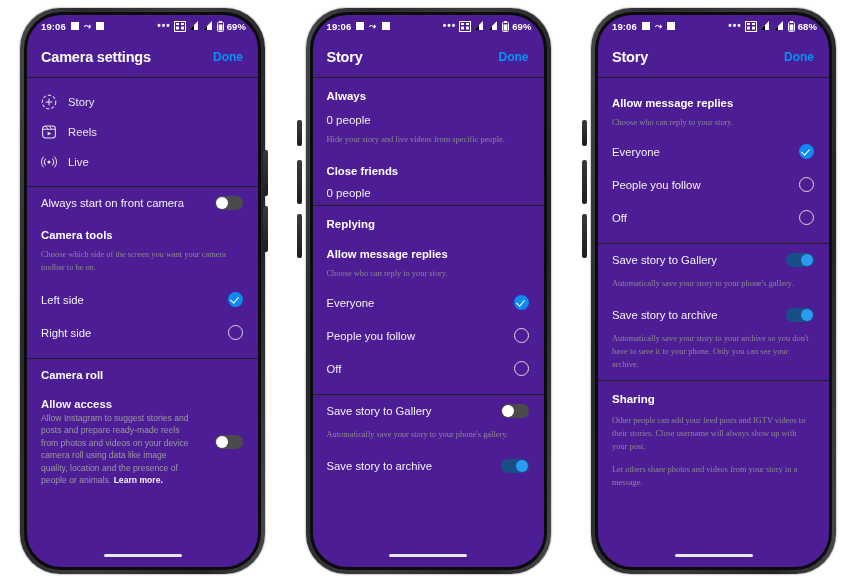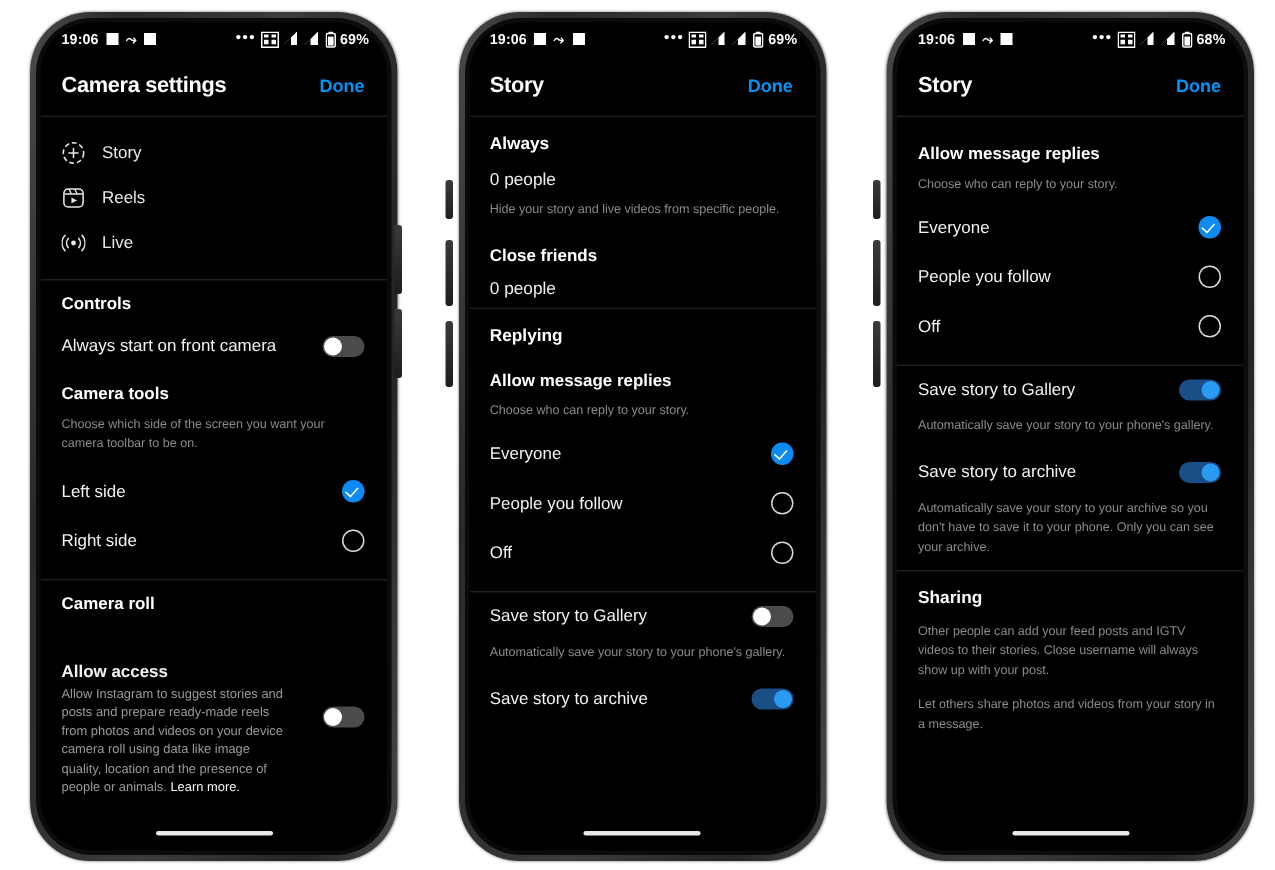--- a/index.html
+++ b/index.html
@@ -38,21 +38,21 @@
     left: 22px; top: 10px;
     width: 237px; height: 558px;
     border-radius: 37px;
     background: #0b0b0d;
   }
   .screen {
     position: absolute;
     left: 25px; top: 13px;
     width: 231px; height: 552px;
     border-radius: 34px;
-    background: #000000;
+    background: #4c1d95;
     overflow: hidden;
   }
   .screen-inner {
     position: absolute;
     inset: 0;
     overflow: hidden;
   }
   
   .btn-side {
     position: absolute;
@@ -139,20 +139,21 @@
   .plain-value {
     color: #efefef;
     font-size: 11.5px;
     padding: 4px 14px 6px 14px;
   }
   .helper {
     color: #8a8a8e;
     font-size: 8.4px;
     line-height: 13px;
     padding: 1px 18px 9px 14px;
+    font-family: Liberation Serif, serif;
   }
   .helper.tight { padding-bottom: 6px; }
   .list-item {
     display: flex;
     align-items: center;
     gap: 11px;
     padding: 7px 14px;
   }
   .list-item-label {
     color: #e8e8e8;
@@ -202,21 +203,21 @@
   
   .home-ind {
     position: absolute;
     bottom: 10px;
     left: 50%;
     transform: translateX(-50%);
     width: 78px; height: 3px;
     border-radius: 2px;
     background: #e9e9ea;
   }
-  .learn { color: #f2f2f2; font-weight: normal; }
+  .learn { color: #f2f2f2; font-weight: bold; }
 </style>
 </head>
 <body>
 
 <div class="stage">
 
   <div class="phone">
     <div class="frame-outer"></div>
     <div class="frame-mid"></div>
     <div class="btn-side btn-right-a"></div>
@@ -289,21 +290,20 @@
               <circle cx="10" cy="10" r="2" fill="#e8e8e8"></circle>
               <path d="M5.6 6.2 A6 6 0 0 0 5.6 13.8 M14.4 6.2 A6 6 0 0 1 14.4 13.8" fill="none" stroke="#e8e8e8" stroke-width="1.3" stroke-linecap="round"></path>
               <path d="M3 3.6 A9 9 0 0 0 3 16.4 M17 3.6 A9 9 0 0 1 17 16.4" fill="none" stroke="#e8e8e8" stroke-width="1.2" stroke-linecap="round"></path>
             </svg>
             <span class="list-item-label">Live</span>
           </div>
 
           <div class="sep-gap"></div>
           <div class="divider"></div>
 
-          <div class="section-title">Controls</div>
 
           <div class="row">
             <span class="row-label">Always start on front camera</span>
             <span class="toggle off">
                 <span class="knob"></span>
               </span>
           </div>
 
           <div class="section-title">Camera tools</div>
           <div class="helper">Choose which side of the screen you want your camera toolbar to be on.</div>
@@ -316,21 +316,21 @@
             <span class="row-label">Right side</span>
             <span class="radio unselected"></span>
           </div>
 
           <div class="sep-gap"></div>
           <div class="divider"></div>
 
           <div class="section-title">Camera roll</div>
 
           <div class="row tall">
-            <span style="flex:1 1 auto;margin-top:16px;">
+            <span style="flex:1 1 auto;">
               <span class="row-label bold" style="display:block;padding-bottom:1px;">Allow access</span>
               <span style="color:#9a9a9e;font-size:8.6px;line-height:12.4px;display:block;">
                 <span>Allow Instagram to suggest stories and posts and prepare ready-made reels from photos and videos on your device camera roll using data like image quality, location and the presence of people or animals.</span>
                 <span class="learn">Learn more.</span>
               </span>
             </span>
             <span class="toggle off">
                 <span class="knob"></span>
               </span>
           </div>

